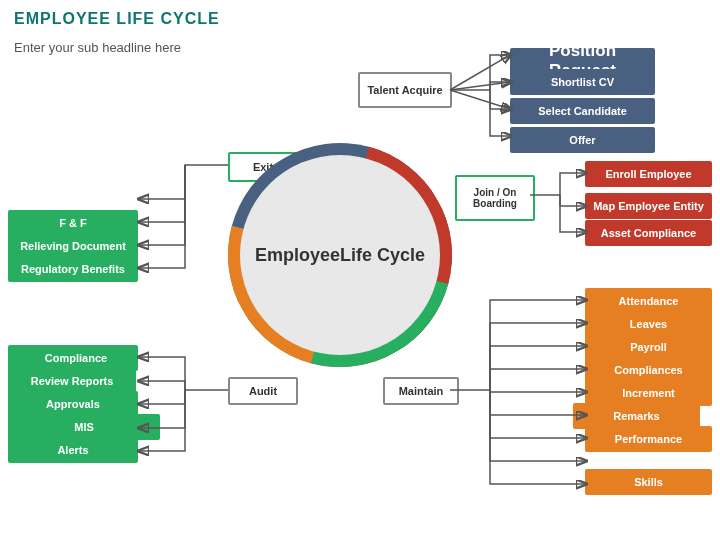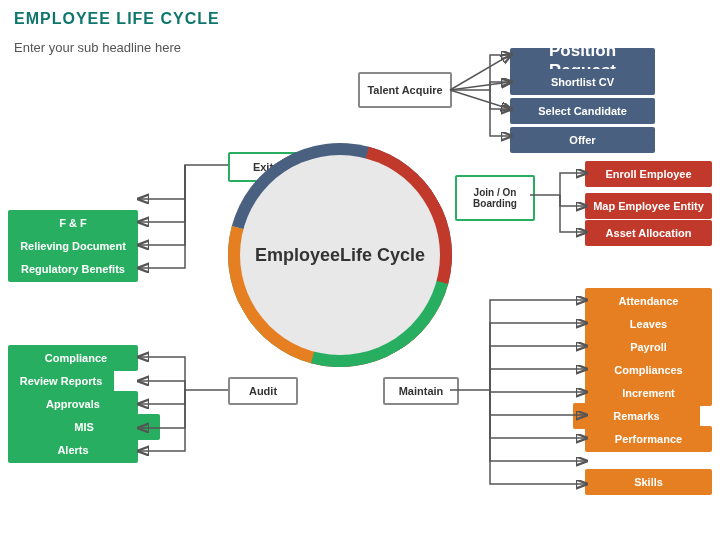--- a/index.html
+++ b/index.html
@@ -251,33 +251,33 @@
 <div class="box box-dark" style="position:absolute; top:69px; left:510px; width:145px; height:26px;">Shortlist CV</div>
 
 <div class="box box-dark" style="position:absolute; top:98px; left:510px; width:145px; height:26px;">Select Candidate</div>
 
 <div class="box box-dark" style="position:absolute; top:127px; left:510px; width:145px; height:26px;">Offer</div>
 
 <div class="box box-red" style="position:absolute; top:161px; left:585px; width:127px; height:26px;">Enroll Employee</div>
 
 <div class="box box-red" style="position:absolute; top:193px; left:585px; width:127px; height:26px;">Map Employee Entity</div>
 
-<div class="box box-red" style="position:absolute; top:220px; left:585px; width:127px; height:26px;">Asset Allocation</div>
+<div class="box box-red" style="position:absolute; top:220px; left:585px; width:127px; height:26px;">Asset Compliance</div>
 
 <div class="box box-green" style="position:absolute; top:187px; left:8px; width:130px; height:26px;margin-top:33px;">Exit Remarks</div>
 
 <div class="box box-green" style="position:absolute; top:210px; left:8px; width:130px; height:26px;">F &amp; F</div>
 
 <div class="box box-green" style="position:absolute; top:233px; left:8px; width:130px; height:26px;">Relieving Document</div>
 
 <div class="box box-green" style="position:absolute; top:256px; left:8px; width:130px; height:26px;">Regulatory Benefits</div>
 
 <div class="box box-green" style="position:absolute; top:345px; left:8px; width:130px; height:26px;padding-left:12px;">Compliance</div>
 
-<div class="box box-green" style="position:absolute; top:368px; left:8px; width:106px; height:26px;">Review Reports</div>
+<div class="box box-green" style="position:absolute; top:368px; left:8px; width:128px; height:26px;">Review Reports</div>
 
 <div class="box box-green" style="position:absolute; top:391px; left:8px; width:130px; height:26px;">Approvals</div>
 
 <div class="box box-green" style="position:absolute; top:414px; left:8px; width:152px; height:26px;">MIS</div>
 
 <div class="box box-green" style="position:absolute; top:437px; left:8px; width:130px; height:26px;">Alerts</div>
 
 <div class="box box-orange" style="position:absolute; top:288px; left:585px; width:127px; height:26px;">Attendance</div>
 
 <div class="box box-orange" style="position:absolute; top:311px; left:585px; width:127px; height:26px;">Leaves</div>

